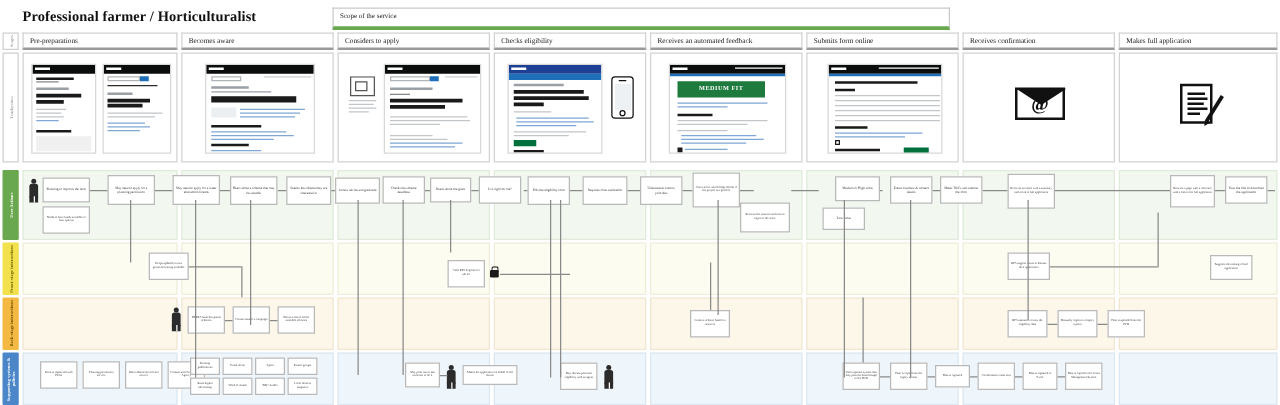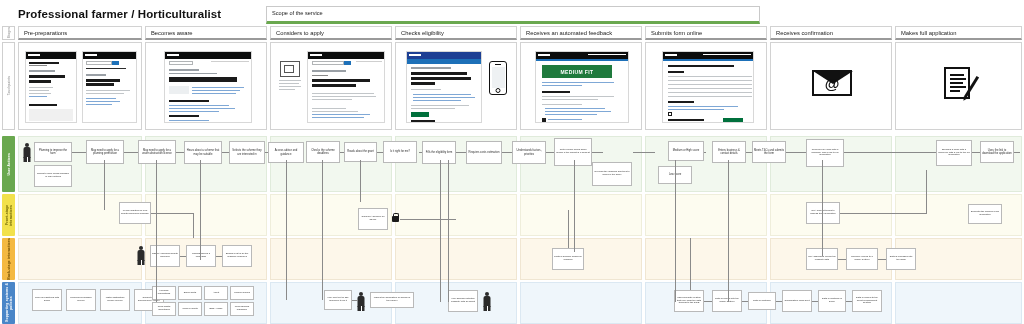--- a/index.html
+++ b/index.html
@@ -3,21 +3,21 @@
 <meta charset="utf-8">
 <style>
   * { box-sizing: border-box; }
   html, body {
     margin: 0; padding: 0;
     width: 1024px; height: 324px;
     background: #ffffff;
     font-family: "Liberation Sans", sans-serif;
     overflow: hidden;
   }
-  #board { position: relative; width: 812px; height: 324px; }
+  #board { position: relative; width: 812px; height: 324px; font-family: Liberation Serif, serif; }
 
   
   .title {
     position: absolute; left: 18px; top: 8px;
     font-size: 11.5px; font-weight: bold; color: #111;
     letter-spacing: .1px;
   }
 
   
   .scope-wrap {

